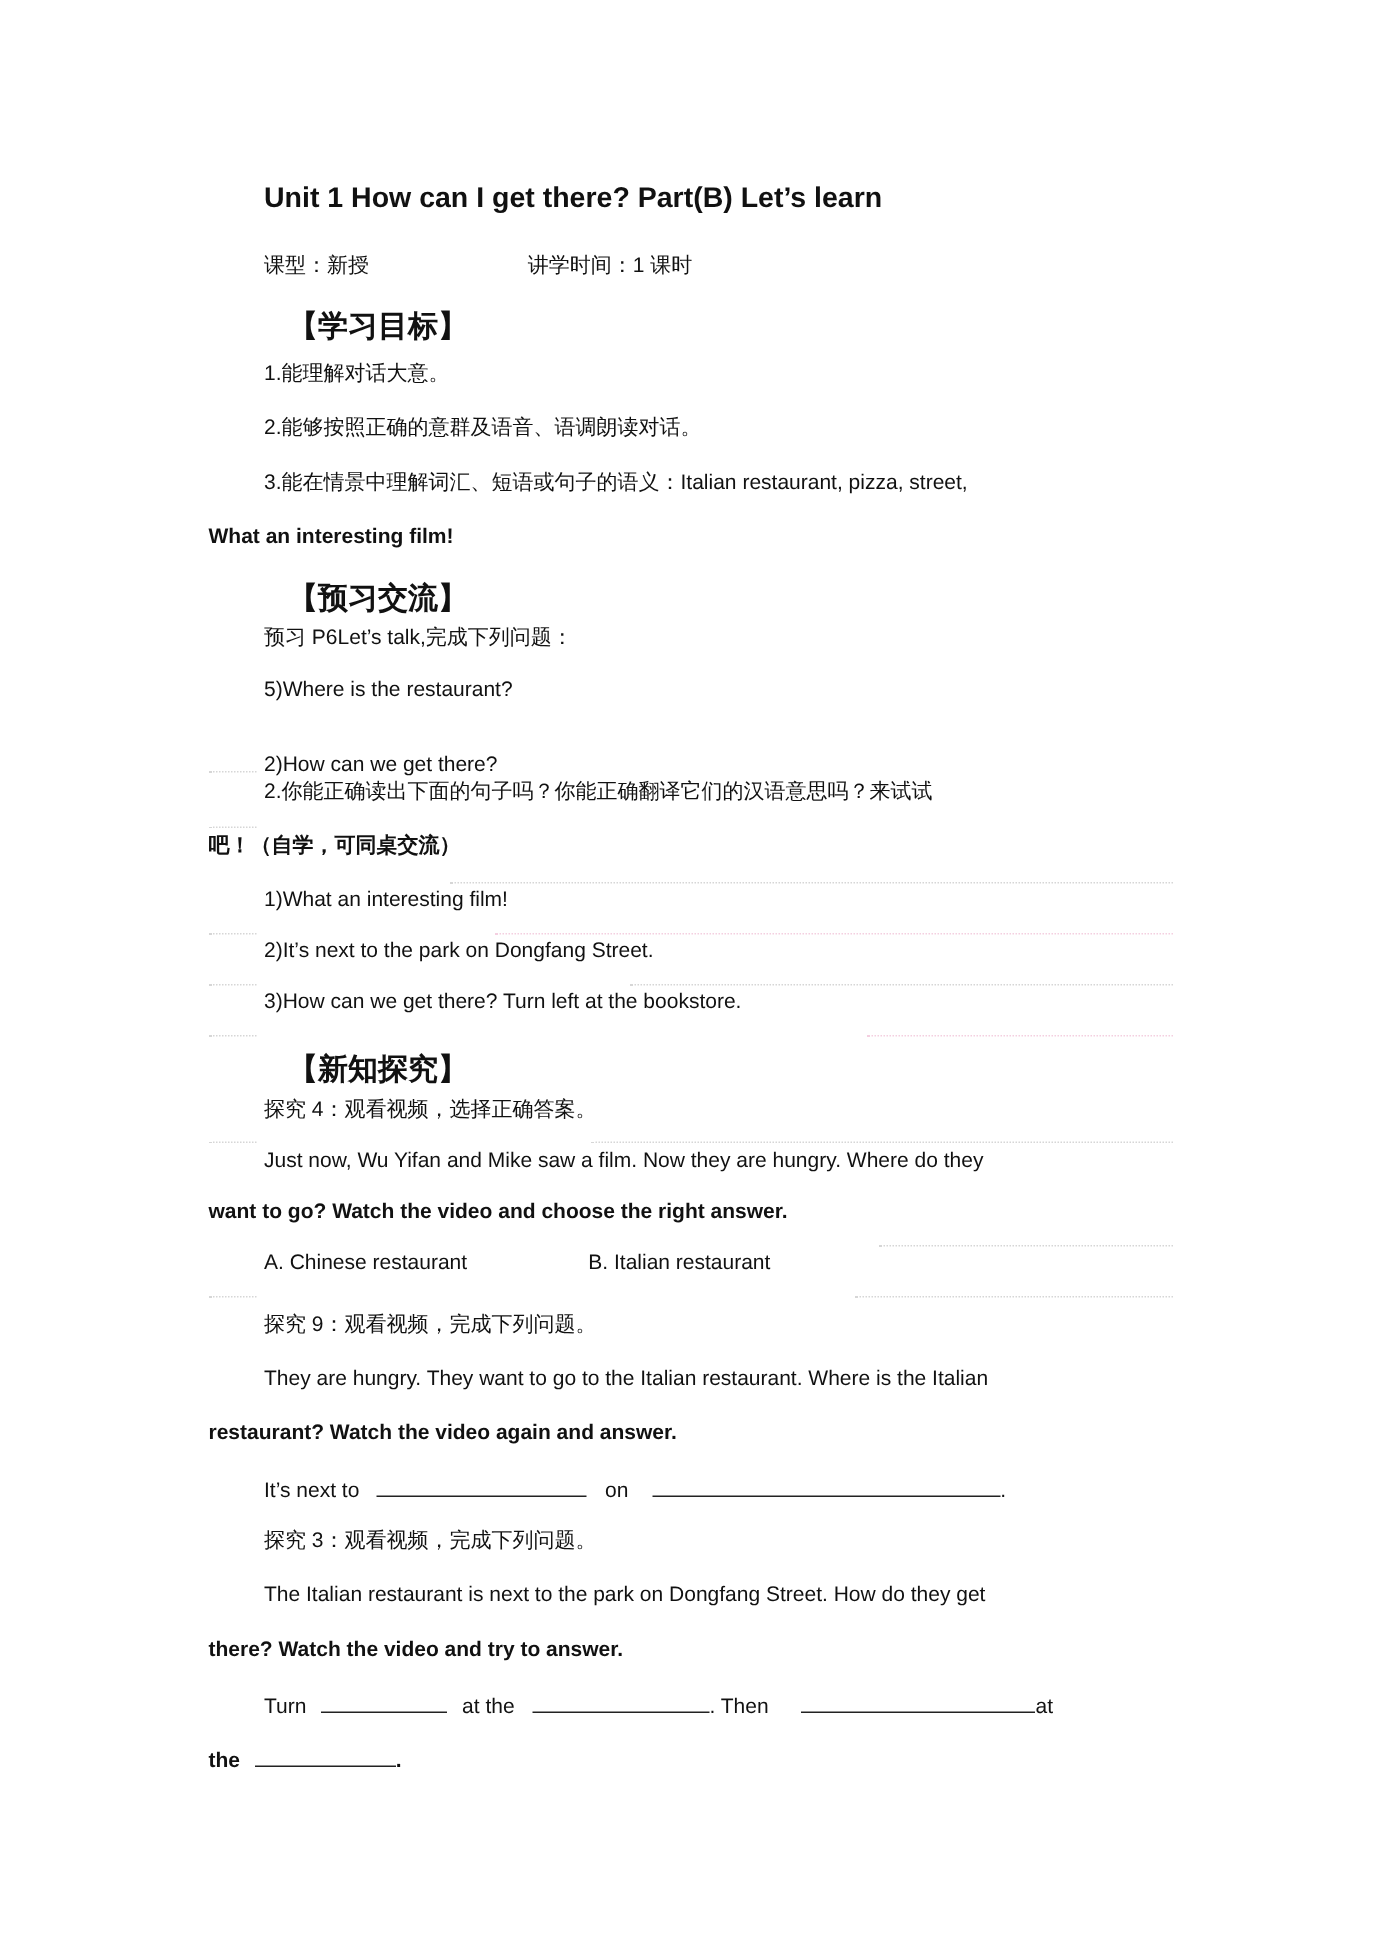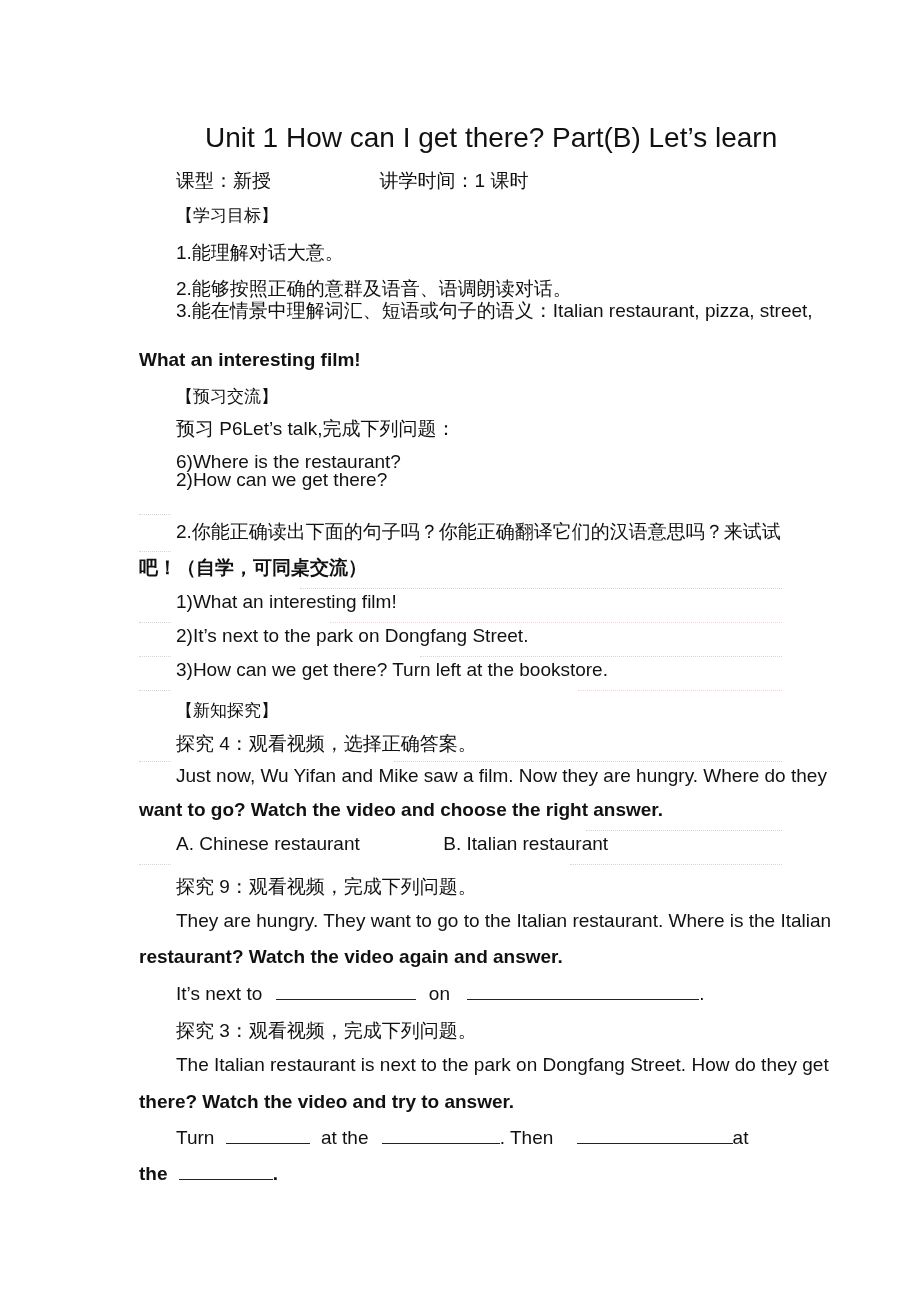--- a/index.html
+++ b/index.html
@@ -1,20 +1,20 @@
 <!DOCTYPE html>
 <html><head>
   <meta charset="utf-8">
   <style>
     html, body { margin: 0; padding: 0; background: #ffffff; }
     body { width: 920px; height: 1302px; position: relative; overflow: hidden;
            font-family: "Liberation Sans", "DejaVu Sans", sans-serif; color: #111; }
-    .line { position: absolute; left: 0; white-space: nowrap; font-size: 19px; }
-    .title { font-weight: normal; font-size: 28px; margin-left: 29px; }
-    .heading { font-weight: normal; font-size: 17px; }
+    .line { position: absolute; left: 0; white-space: nowrap; font-size: 14px; }
+    .title { font-weight: bold; font-size: 19px; }
+    .heading { font-weight: bold; font-size: 20px; margin-left: 16px; }
     .ind { left: 176px; }
     .noind { left: 139px; font-weight: bold; }
     .blank { display: inline-block; border-bottom: 1px solid #222; height: 14px; vertical-align: baseline; }
     .dots { position: absolute; border-top: 1px dotted #d6d6d6; height: 0; }
     .dots.pink { border-top-color: #f4cfe0; }
   </style>
 </head>
 <body>
 
 <div>
@@ -22,27 +22,27 @@
 
   <div class="line ind" style="top:168px">
     <span>课型：新授</span>
     <span style="display:inline-block;width:98px"></span>
     <span>讲学时间：1 课时</span>
   </div>
 
   <div class="line heading ind" style="top:204px">【学习目标】</div>
   <div class="line ind" style="top:240px">1.能理解对话大意。</div>
   <div class="line ind" style="top:276px">2.能够按照正确的意群及语音、语调朗读对话。</div>
-  <div class="line ind" style="top:298px">3.能在情景中理解词汇、短语或句子的语义：Italian restaurant, pizza, street,</div>
+  <div class="line ind" style="top:313px">3.能在情景中理解词汇、短语或句子的语义：Italian restaurant, pizza, street,</div>
   <div class="line noind" style="top:349px">What an interesting film!</div>
 
   <div class="line heading ind" style="top:385px">【预习交流】</div>
   <div class="line ind" style="top:416px">预习 P6Let’s talk,完成下列问题：</div>
-  <div class="line ind" style="top:451px">6)Where is the restaurant?</div>
-  <div class="line ind" style="top:469px">2)How can we get there?</div>
+  <div class="line ind" style="top:451px">5)Where is the restaurant?</div>
+  <div class="line ind" style="top:501px">2)How can we get there?</div>
   <div class="dots" style="left:139px;width:32px;top:514px"></div>
   <div class="line ind" style="top:519px">2.你能正确读出下面的句子吗？你能正确翻译它们的汉语意思吗？来试试</div>
   <div class="dots" style="left:139px;width:32px;top:551px"></div>
   <div class="line noind" style="top:555px">吧！（自学，可同桌交流）</div>
   <div class="dots" style="left:300px;width:482px;top:588px"></div>
   <div class="line ind" style="top:591px">1)What an interesting film!</div>
   <div class="dots" style="left:139px;width:32px;top:622px"></div>
   <div class="dots pink" style="left:330px;width:452px;top:622px"></div>
   <div class="line ind" style="top:625px">2)It’s next to the park on Dongfang Street.</div>
   <div class="dots" style="left:139px;width:32px;top:656px"></div>

